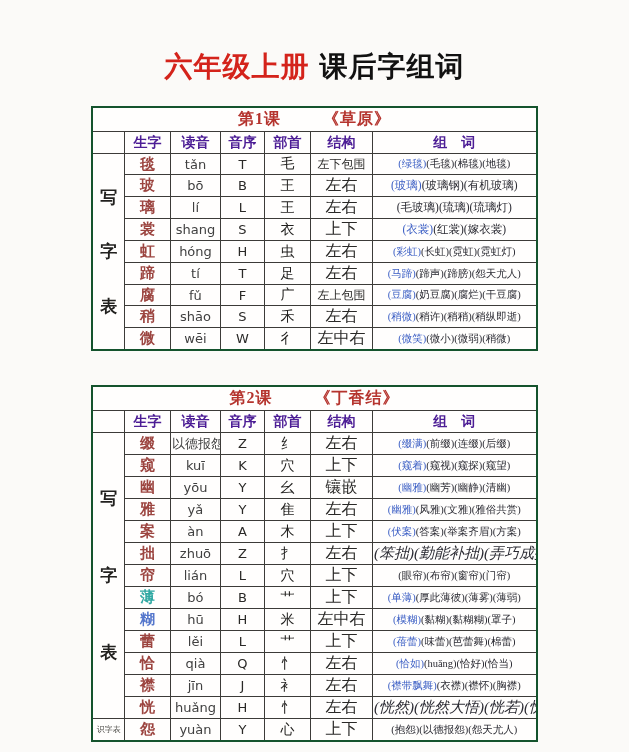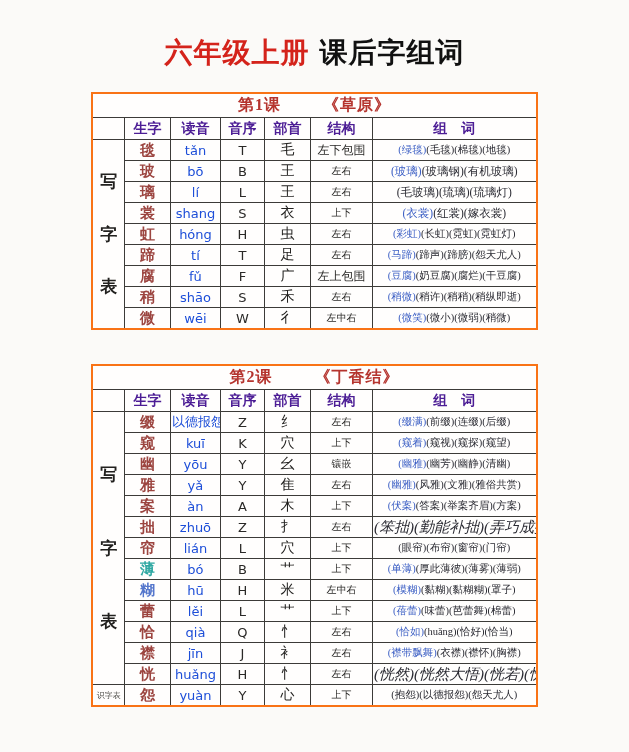--- a/index.html
+++ b/index.html
@@ -5,40 +5,40 @@
   html,body{margin:0;padding:0;}
   body{
     width:629px;height:752px;
     background:#efeeec;
     font-family:"Liberation Serif", serif;
     -webkit-font-smoothing:antialiased;
   }
   .page{
     width:629px;height:752px;box-sizing:border-box;
     background:#fbfaf8;
-    padding-top:34px;
+    padding-top:48px;
     overflow:hidden;
   }
   .page-title{
     margin:0 0 20px 0;
     text-align:center;
     font-family:"Liberation Sans", sans-serif;
     font-weight:bold;
     font-size:28px;
     letter-spacing:1px;
     color:#111;
   }
   .page-title .t-red{color:#d4231b;margin-right:10px;}
   .wtable{
     width:446px;
     margin:0 auto 34px auto;
     border-collapse:collapse;
     table-layout:fixed;
     background:#fffefd;
-    border:2px solid #f97316;
+    border:2px solid #14532d;
   }
   .wtable td{
     border:1px solid #3c3b38;
     text-align:center;
     vertical-align:middle;
     height:20px;
     padding:0 1px;
     overflow:hidden;
     white-space:nowrap;
   }
@@ -63,28 +63,28 @@
     height:100%;min-height:160px;
     font-size:17px;font-weight:bold;color:#22211f;
   }
   td.side-small{font-size:8px;color:#4a4945;padding:0;margin-top:48px;}
   td.char{font-size:15px;font-weight:bold;}
   .c-red{color:#9c4540;}
   .c-teal{color:#2fa8a2;}
   .c-blue{color:#5577cc;}
   td.pinyin{
     font-family:"DejaVu Sans", sans-serif;
-    font-size:13px;color:#1d4ed8;
+    font-size:13px;color:#404040;
   }
   td.initial{
     font-family:"DejaVu Sans", sans-serif;
     font-size:13px;color:#2a2927;
   }
   td.radical{font-size:14px;color:#22211f;}
-  td.structure{font-size:10px;color:#2a2927;}
+  td.structure{font-size:16px;color:#2a2927;}
   td.structure.small{font-size:12px;}
   td.words{font-size:11.5px;color:#2b2b33;letter-spacing:0;margin-left:10px;}
   td.words.w-mid{font-size:10.5px;}
   td.words.w-tight{font-size:15px;font-style:italic;}
   .word{color:#2b2b33;}
   .word.hl{color:#3b5ec4;}
 </style>
 </head>
 <body>
 

